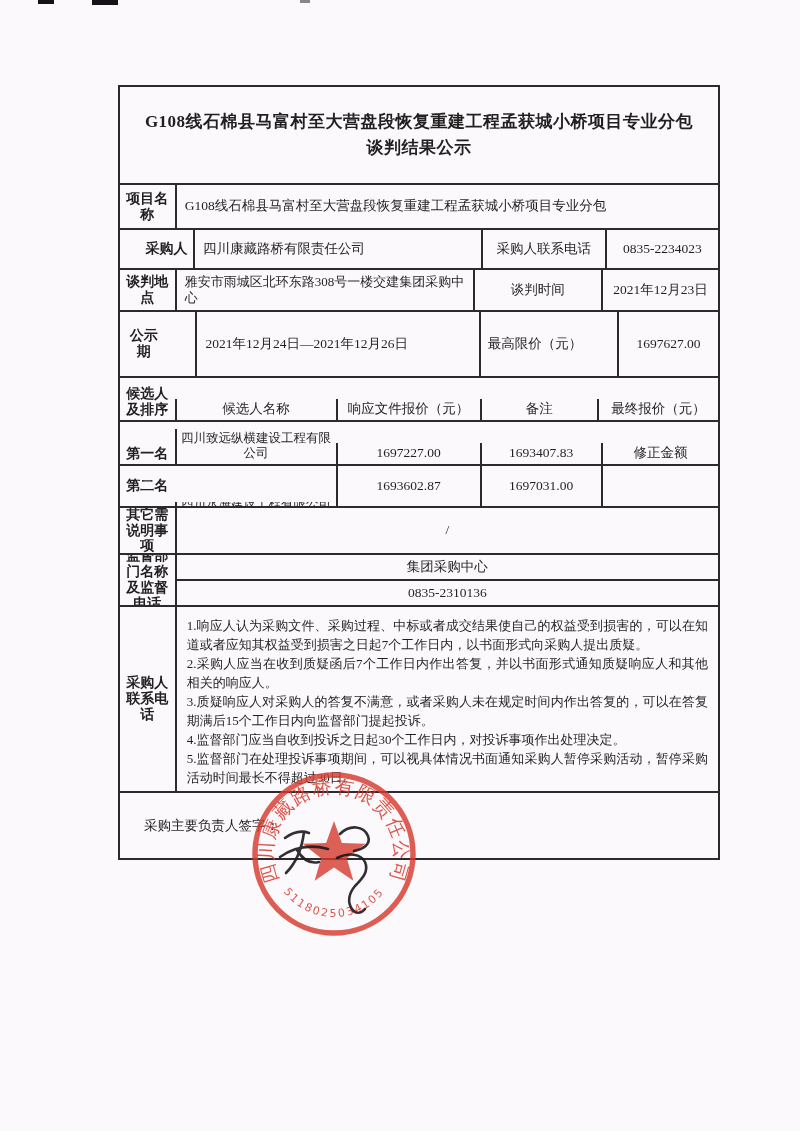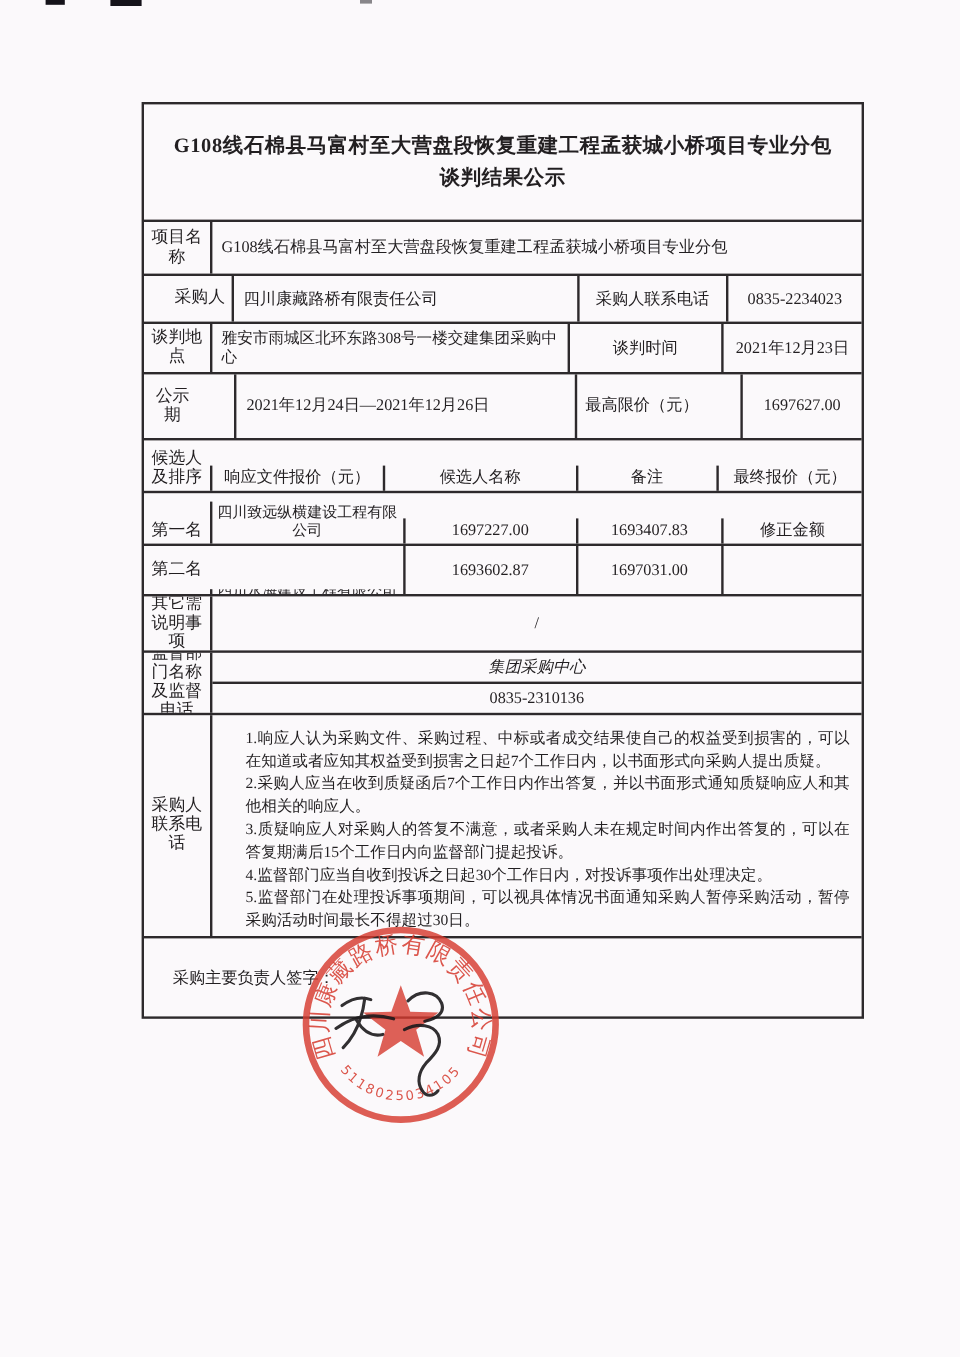--- a/index.html
+++ b/index.html
@@ -27,42 +27,42 @@
     background:transparent;
   }
   .row{display:flex;width:100%;}
   .row + .row{border-top:2px solid var(--line);}
   .c{
     border-left:2px solid var(--line);
     display:flex;align-items:center;justify-content:center;
     font-size:13.5px;line-height:1.25;text-align:center;
     padding:2px 3px;overflow:hidden;
   }
-  .c:first-child{border-left:none;}
+  .c:first-child{border-left:none;font-weight:bold;}
   .label{width:55px;line-height:1.14;font-size:14px;letter-spacing:0;}
   .left{justify-content:flex-start;text-align:left;padding-left:8px;}
 
   .title-row{height:96px;flex-direction:column;align-items:center;justify-content:center;}
   .title-line{font-weight:700;font-size:17px;line-height:1.55;text-align:center;letter-spacing:.5px;}
 
-  .h45{height:45px;} .h40{height:40px;padding-left:20px;} .h42{height:42px;} .h55{height:55px;gap:28px;}
+  .h45{height:45px;} .h40{height:40px;padding-left:20px;} .h42{height:42px;} .h55{height:66px;gap:28px;}
   .h44{height:44px;align-items:flex-end;} .h47{height:47px;} .h73{height:52px;} .h186{height:186px;}
 
   .w300{width:300px;} .w129{width:129px;} .w118{width:118px;}
   .w162{width:162px;} .w145{width:145px;} .w122{width:122px;}
   .w547{width:547px;}
   .name-cell{font-size:12.5px;padding:2px 2px;margin-top:36px;}
 
   .sup-stack{width:547px;border-left:2px solid var(--line);display:flex;flex-direction:column;}
   .sup-sub{display:flex;align-items:center;justify-content:center;font-size:13.5px;}
-  .sup-sub.first{height:36px;font-style:italic;}
+  .sup-sub.first{height:36px;}
   .sup-sub.second{height:37px;border-top:2px solid var(--line);}
 
   .obj-cell{align-items:flex-start;justify-content:flex-start;text-align:left;
-    padding:9px 10px 4px 28px;}
+    padding:9px 10px 4px 10px;}
   .obj-text{font-size:13px;line-height:19px;}
   .obj-line{text-align:justify;}
 
   .sig-row{height:67px;align-items:center;padding-left:12px;}
   .sig-label{font-size:13.5px;padding-left:12px;}
 
   .stamp-wrap{position:absolute;left:240px;top:762px;width:260px;height:190px;pointer-events:none;}
   .stamp-wrap svg{display:block;}
 </style>
 </head>
@@ -102,22 +102,22 @@
 
   <div class="row h55">
     <div class="c label">公示期</div>
     <div class="c w300 left">2021年12月24日—2021年12月26日</div>
     <div class="c w129">最高限价（元）</div>
     <div class="c w118">1697627.00</div>
   </div>
 
   <div class="row h44">
     <div class="c label">候选人及排序</div>
+    <div class="c w162">候选人名称</div>
     <div class="c w145">响应文件报价（元）</div>
-    <div class="c w162">候选人名称</div>
     <div class="c w118">备注</div>
     <div class="c w122">最终报价（元）</div>
   </div>
 
   <div class="row h44">
     <div class="c label">第一名</div>
     <div class="c w162 name-cell">四川致远纵横建设工程有限公司</div>
     <div class="c w145">1697227.00</div>
     <div class="c w122">1693407.83</div>
     <div class="c w118">修正金额</div>

